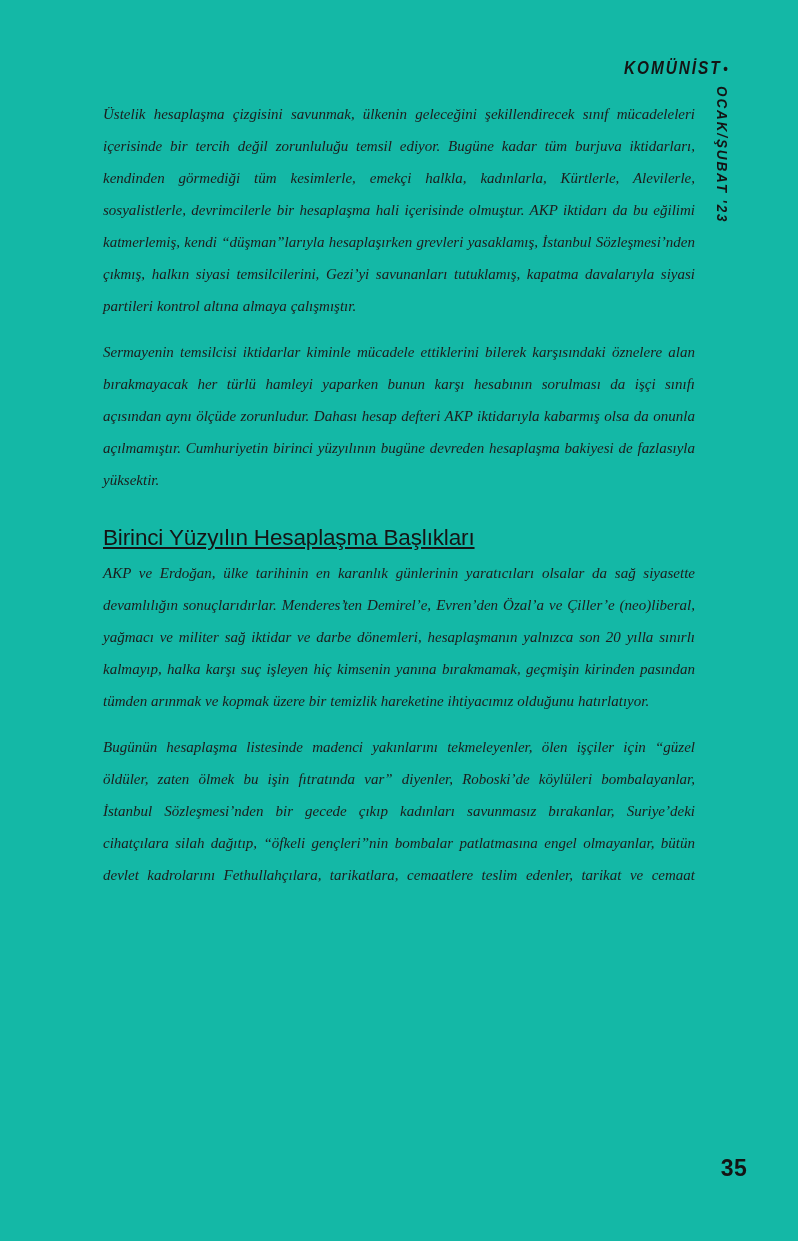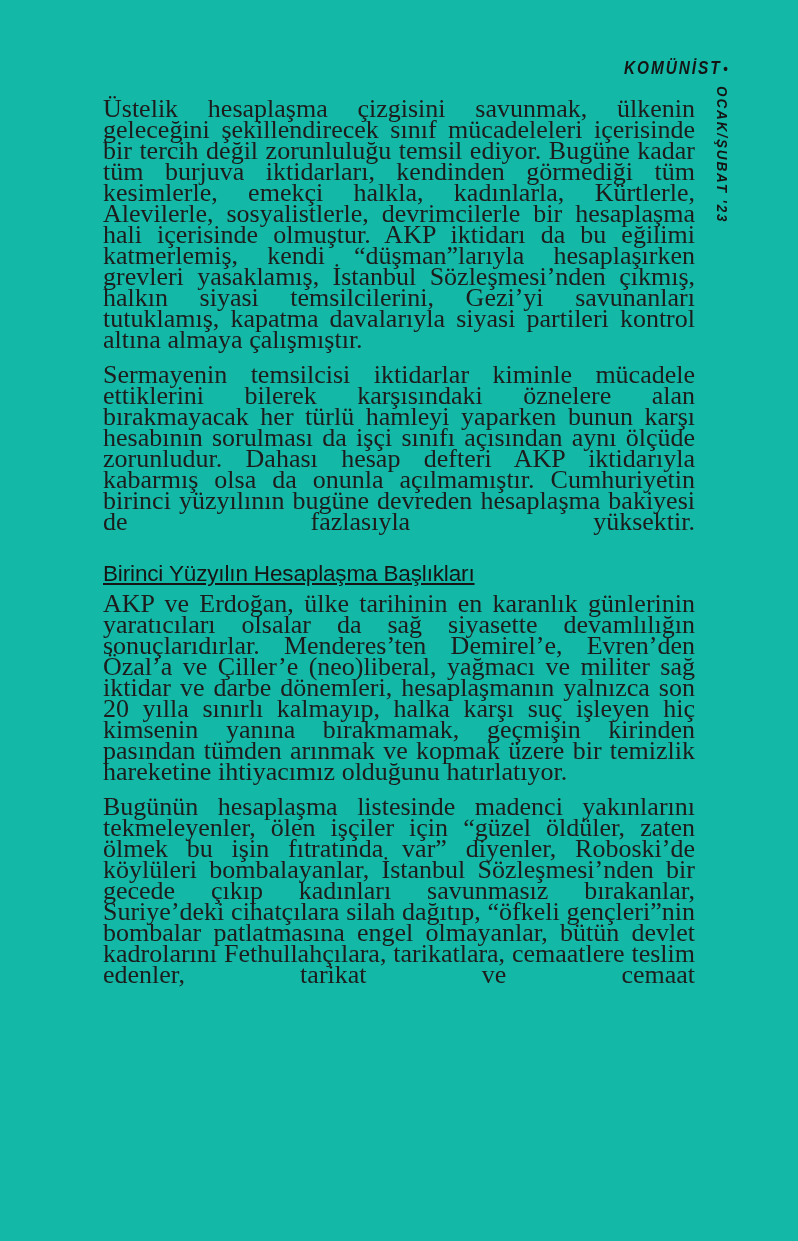--- a/index.html
+++ b/index.html
@@ -90,27 +90,28 @@
     color: #151515;
   }
   h2.section-heading.spaced {
     margin-top: 27px;
     text-decoration: underline;
   }
 
   p.body-text {
     margin: 0;
     font-family: "Liberation Serif", "DejaVu Serif", serif;
-    font-size: 26px;
-    line-height: 21px;
+    font-size: 15px;
+    line-height: 32px;
     text-align: justify;
     text-justify: inter-word;
     color: #1c1c1c;
     hyphens: manual;
     word-spacing: 0.2px;
+    font-style: italic;
   }
   p.body-text + p.body-text,
   p.body-text.gap {
     margin-top: 14px;
   }
   p.body-text.last-line-full {
     text-align-last: left;
   }
   p.body-text.flush {
     text-align-last: justify;
@@ -151,14 +152,15 @@
     <p class="body-text flush">Sermayenin temsilcisi iktidarlar kiminle mücadele ettiklerini bilerek karşısındaki öznelere alan bırakmayacak her türlü hamleyi yaparken bunun karşı hesabının sorulması da işçi sınıfı açısından aynı ölçüde zorunludur. Dahası hesap defteri AKP iktidarıyla kabarmış olsa da onunla açılmamıştır. Cumhuriyetin birinci yüzyılının bugüne devreden hesaplaşma bakiyesi de fazlasıyla yüksektir.</p>
 
     <h2 class="section-heading spaced">Birinci Yüzyılın Hesaplaşma Başlıkları</h2>
 
     <p class="body-text last-line-full">AKP ve Erdoğan, ülke tarihinin en karanlık günlerinin yaratıcıları olsalar da sağ siyasette devamlılığın sonuçlarıdırlar. Menderes’ten Demirel’e, Evren’den Özal’a ve Çiller’e (neo)liberal, yağmacı ve militer sağ iktidar ve darbe dönemleri, hesaplaşmanın yalnızca son 20 yılla sınırlı kalmayıp, halka karşı suç işleyen hiç kimsenin yanına bırakmamak, geçmişin kirinden pasından tümden arınmak ve kopmak üzere bir temizlik hareketine ihtiyacımız olduğunu hatırlatıyor.</p>
 
     <p class="body-text flush gap">Bugünün hesaplaşma listesinde madenci yakınlarını tekmeleyenler, ölen işçiler için “güzel öldüler, zaten ölmek bu işin fıtratında var” diyenler, Roboski’de köylüleri bombalayanlar, İstanbul Sözleşmesi’nden bir gecede çıkıp kadınları savunmasız bırakanlar, Suriye’deki cihatçılara silah dağıtıp, “öfkeli gençleri”nin bombalar patlatmasına engel olmayanlar, bütün devlet kadrolarını Fethullahçılara, tarikatlara, cemaatlere teslim edenler, tarikat ve cemaat</p>
 
   </div>
 
+  <div class="folio">35</div>
 
 </div>
 
 </body></html>

